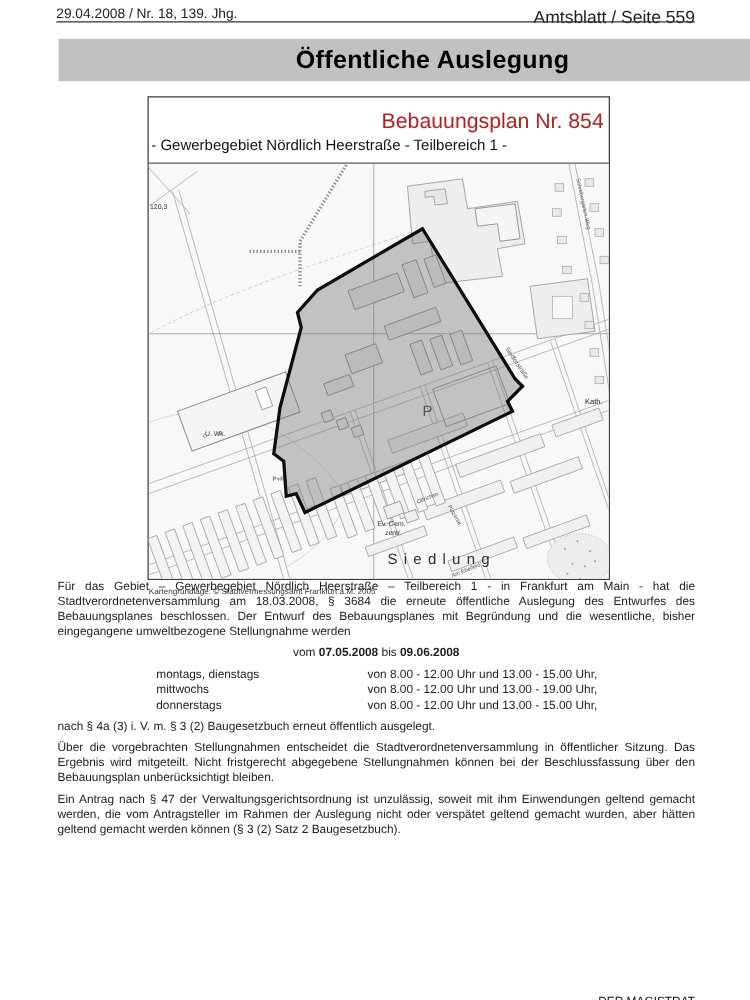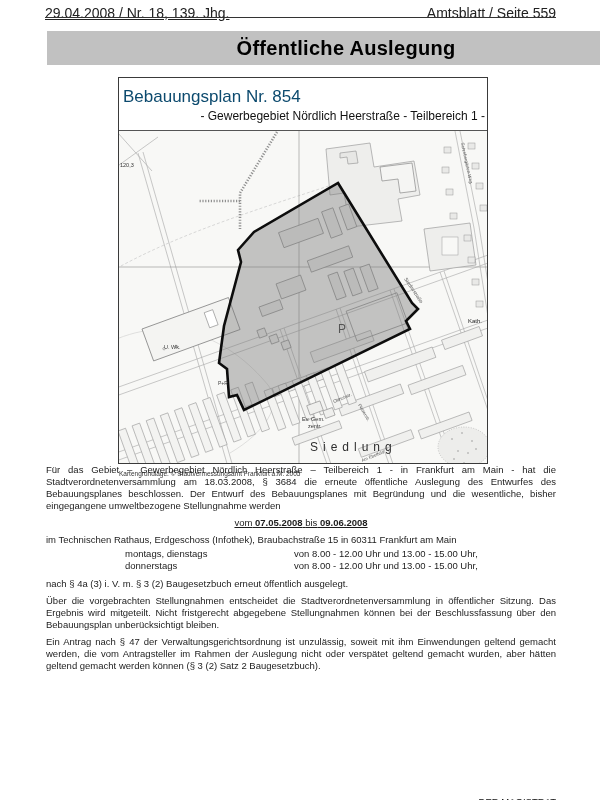--- a/index.html
+++ b/index.html
@@ -1,37 +1,37 @@
 <!DOCTYPE html>
 <html><head>
 <meta charset="utf-8">
 <style>
   html,body{margin:0;padding:0;}
   body{
     width:600px;height:800px;position:relative;background:#ffffff;
     font-family:"Liberation Sans", sans-serif;color:#1c1c1c;overflow:hidden;
   }
-  .hdr-left{position:absolute;left:45px;top:5px;font-size:14px;color:#222;text-decoration:underline;}
+  .hdr-left{position:absolute;left:45px;top:5px;font-size:11px;color:#222;}
   .hdr-right{position:absolute;right:44px;top:5px;font-size:14px;color:#222;}
   .hdr-rule{position:absolute;left:45px;right:44px;top:17px;border-top:1.2px solid #333;}
   .banner{
     position:absolute;left:47px;top:31px;width:598px;height:34px;background:#c1c1c1;
     display:flex;align-items:center;justify-content:center;
     font-size:20px;font-weight:bold;color:#000;letter-spacing:.3px;
   }
   .plan-box{
     position:absolute;left:118px;top:77px;width:368px;border:1.2px solid #3a3a3a;background:#fff;
   }
-  .plan-title{text-align:left;font-size:17px;color:#0c4a6e;margin:9px 4px 2px;}
-  .plan-subtitle{text-align:right;font-size:12px;color:#111;margin:2px 2px 7px;}
+  .plan-title{text-align:right;font-size:17px;color:#b91c1c;margin:9px 4px 2px;}
+  .plan-subtitle{text-align:left;font-size:12px;color:#111;margin:2px 2px 7px;}
   .map-wrap{border-top:1px solid #555;line-height:0;}
   .map-caption{position:absolute;left:119px;top:470px;font-size:6.5px;color:#333;}
   .content{position:absolute;left:46px;top:464px;width:510px;font-size:9.5px;line-height:12px;}
   .content p{margin:0 0 5px;text-align:justify;}
-  .date-line{text-align:center;margin:1px 0 5px;text-decoration:underline;}
+  .date-line{text-align:center;margin:1px 0 5px;}
   .date-line b{font-weight:bold;}
   .sched{margin:0 0 5px 79px;}
   .sched-row{display:flex;line-height:12.3px;}
   .sched-days{width:169px;}
   .sig{position:absolute;right:44px;top:771px;text-align:right;font-size:9.5px;line-height:11.5px;color:#111;margin-top:25px;}
   svg text{font-family:"Liberation Sans", sans-serif;}
 </style>
 </head>
 <body>
 
@@ -210,25 +210,28 @@
 <div class="map-caption">Kartengrundlage: © Stadtvermessungsamt Frankfurt a.M. 2005</div>
 
 <div class="content">
   <p>Für das Gebiet – Gewerbegebiet Nördlich Heerstraße – Teilbereich 1 - in Frankfurt am Main - hat die Stadtverordnetenversammlung am 18.03.2008, § 3684 die erneute öffentliche Auslegung des Entwurfes des Bebauungsplanes beschlossen. Der Entwurf des Bebauungsplanes mit Begründung und die wesentliche, bisher eingegangene umweltbezogene Stellungnahme werden</p>
   <div class="date-line">
     <span>vom</span>
     <b>07.05.2008</b>
     <span>bis</span>
     <b>09.06.2008</b>
   </div>
-  <p style="text-align:left;margin-bottom:2px;">im Technischen Rathaus, Erdgeschoss (Infothek), Braubachstraße 15 in 60311 Frankfurt am Main</p>
   <div class="sched">
     <div class="sched-row">
       <span class="sched-days">montags, dienstags</span>
       <span>von 8.00 - 12.00 Uhr und 13.00 - 15.00 Uhr,</span>
+    </div>
+    <div class="sched-row">
+      <span class="sched-days">mittwochs</span>
+      <span>von 8.00 - 12.00 Uhr und 13.00 - 19.00 Uhr,</span>
     </div>
     <div class="sched-row">
       <span class="sched-days">donnerstags</span>
       <span>von 8.00 - 12.00 Uhr und 13.00 - 15.00 Uhr,</span>
     </div>
   </div>
   <p style="text-align:left;">nach § 4a (3) i. V. m. § 3 (2) Baugesetzbuch erneut öffentlich ausgelegt.</p>
   <p>Über die vorgebrachten Stellungnahmen entscheidet die Stadtverordnetenversammlung in öffentlicher Sitzung. Das Ergebnis wird mitgeteilt. Nicht fristgerecht abgegebene Stellungnahmen können bei der Beschlussfassung über den Bebauungsplan unberücksichtigt bleiben.</p>
   <p>Ein Antrag nach § 47 der Verwaltungsgerichtsordnung ist unzulässig, soweit mit ihm Einwendungen geltend gemacht werden, die vom Antragsteller im Rahmen der Auslegung nicht oder verspätet geltend gemacht wurden, aber hätten geltend gemacht werden können (§ 3 (2) Satz 2 Baugesetzbuch).</p>
 </div>

